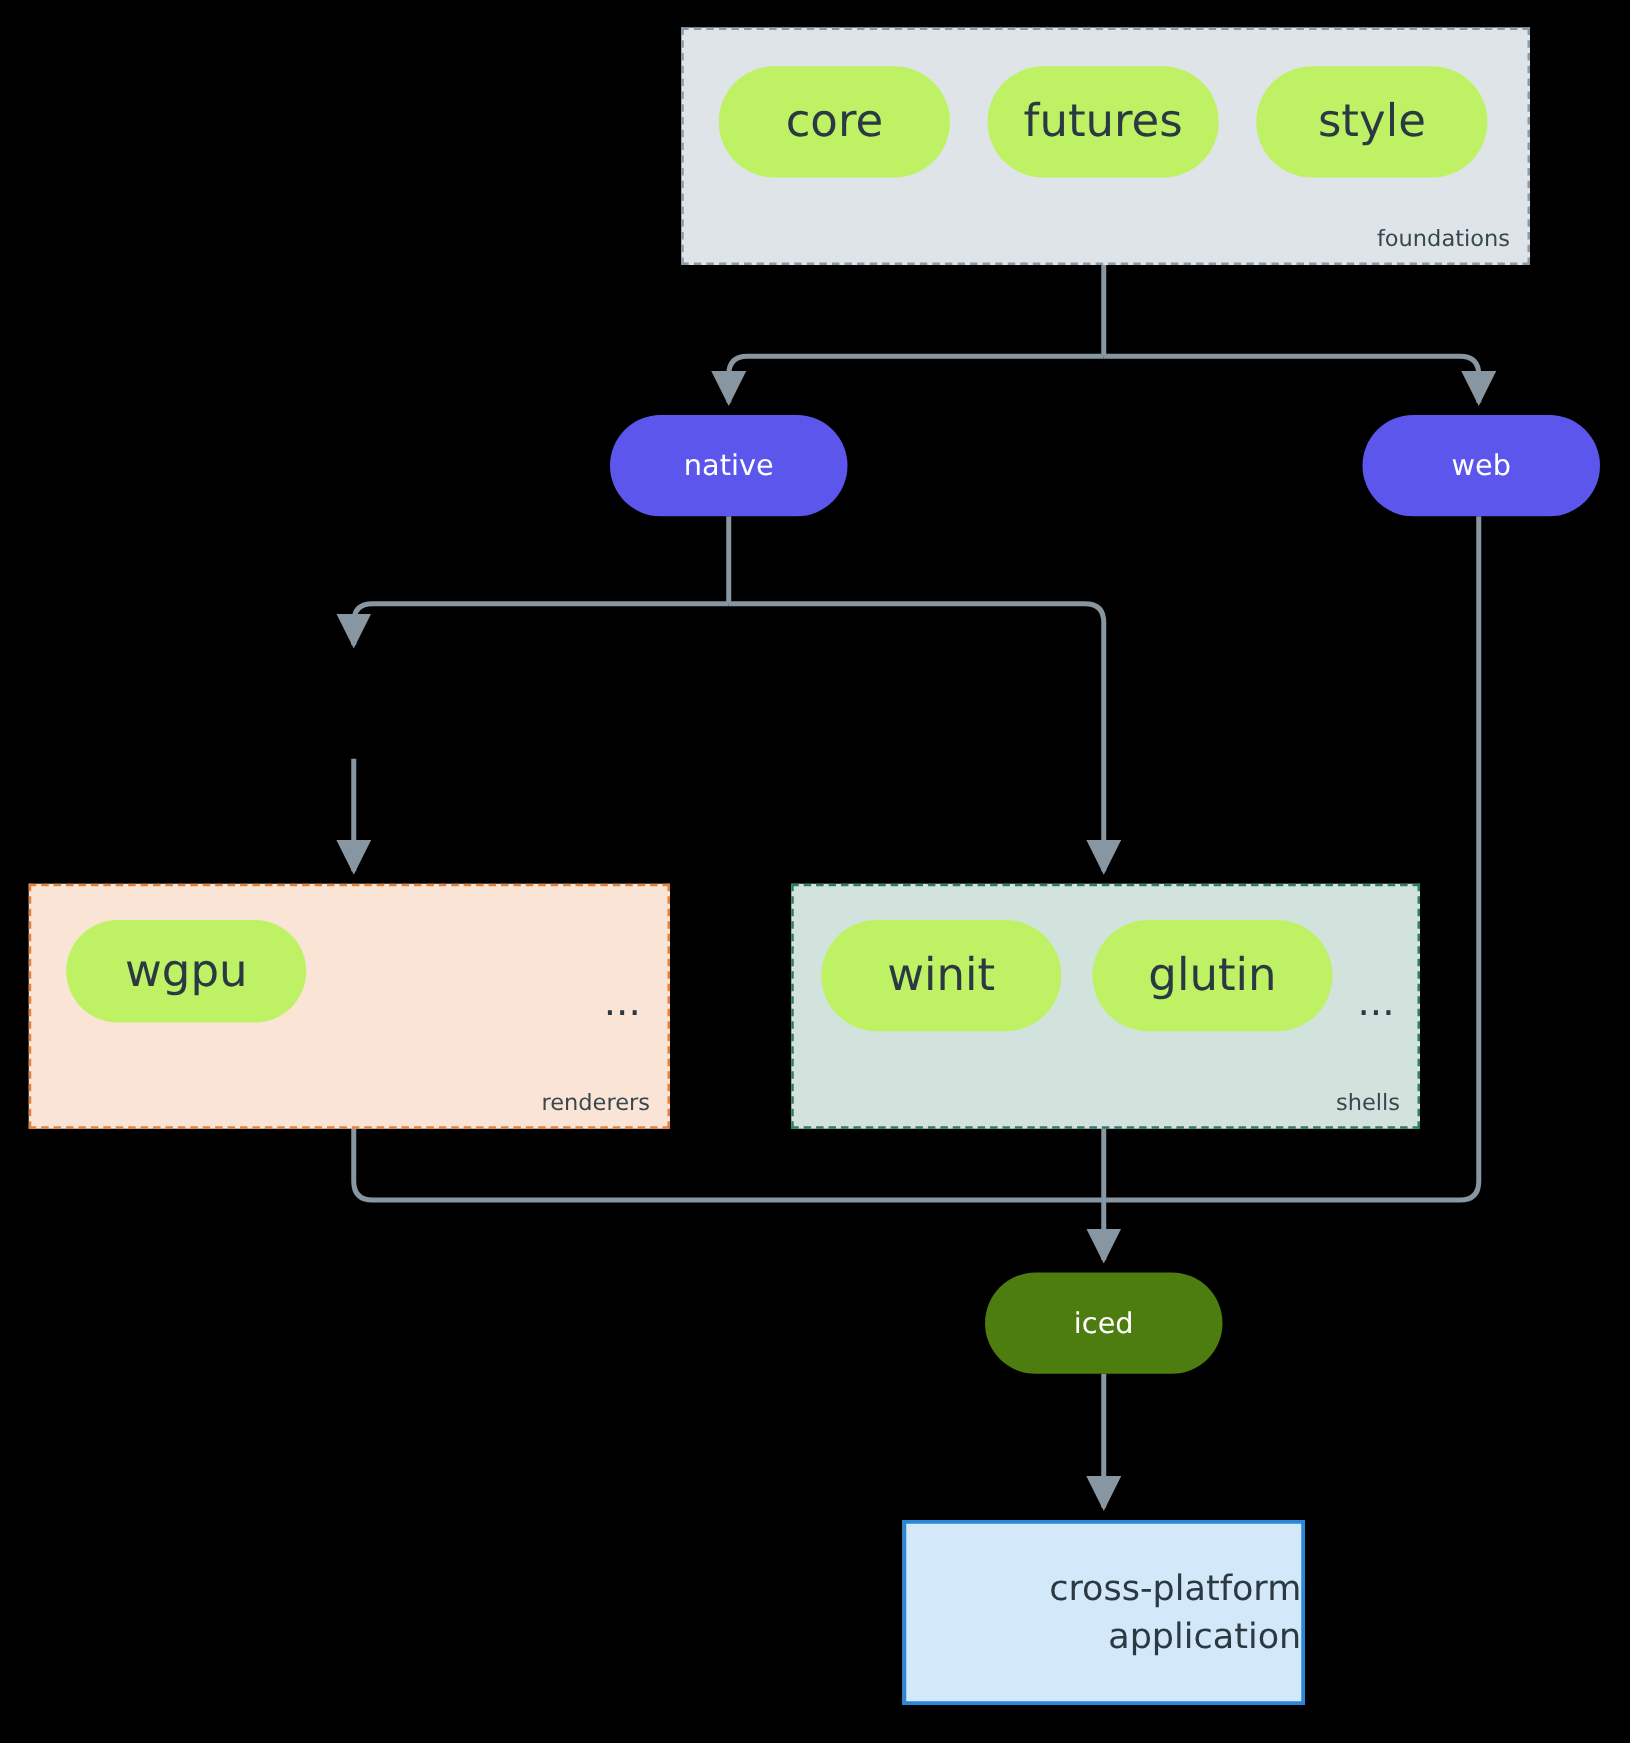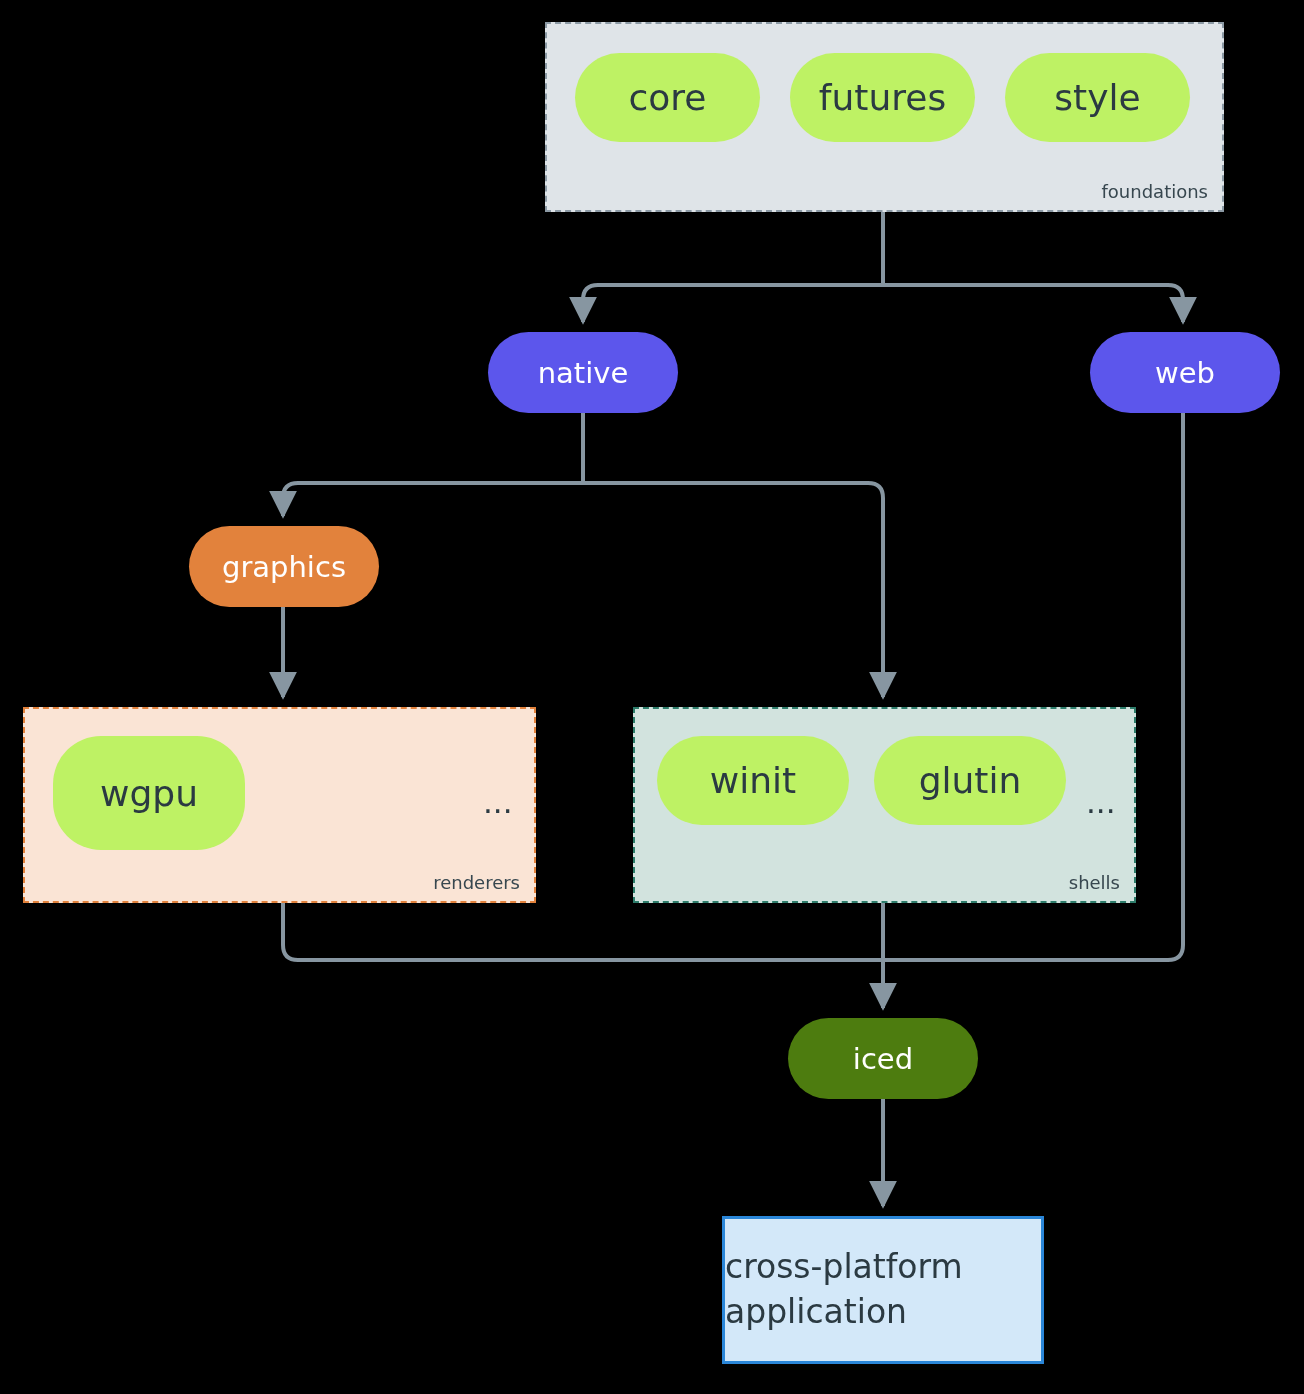--- a/index.html
+++ b/index.html
@@ -84,21 +84,21 @@
     line-height: 1;
   }
 
   
   .node {
     position: absolute;
     border-radius: 46px;
     display: flex;
     align-items: center;
     justify-content: center;
-    font-size: 29px;
+    font-size: 23px;
     color: #FFFFFF;
     box-sizing: border-box;
   }
   #node-native {
     left: 488px;
     top: 332px;
     width: 190px;
     height: 81px;
     background: #5C56EC;
   }
@@ -129,23 +129,23 @@
     position: absolute;
     left: 722px;
     top: 1216px;
     width: 322px;
     height: 148px;
     background: #D3E8F9;
     border: 3px solid #2A86D8;
     box-sizing: border-box;
     display: flex;
     flex-direction: column;
-    align-items: flex-start;
+    align-items: flex-end;
     justify-content: center;
-    font-size: 33px;
+    font-size: 28px;
     color: #2B3A42;
     line-height: 1.35;
   }
 </style>
 </head>
 <body>
 
 <div id="stage">
 
   <svg id="edges" viewBox="0 0 1304 1394" width="1304" height="1394">
@@ -188,26 +188,23 @@
     <div class="group-label">foundations</div>
   </div>
 
   <div class="node" id="node-native">
     <span>native</span>
   </div>
   <div class="node" id="node-web">
     <span>web</span>
   </div>
 
-  <div class="node" id="node-graphics">
-    <span>graphics</span>
-  </div>
 
   <div class="group" id="group-renderers">
-    <div class="pill-white" style="left:28px; top:27px; width:192px; height:114px;text-align:center;">
+    <div class="pill-white" style="left:28px; top:27px; width:192px; height:82px;text-align:center;">
       <span>wgpu</span>
     </div>
     <div class="ellipsis" style="left:458px; top:78px;">...</div>
     <div class="group-label">renderers</div>
   </div>
 
   <div class="group" id="group-shells">
     <div class="pill-white" style="left:22px; top:27px; width:192px; height:89px;">
       <span>winit</span>
     </div>

